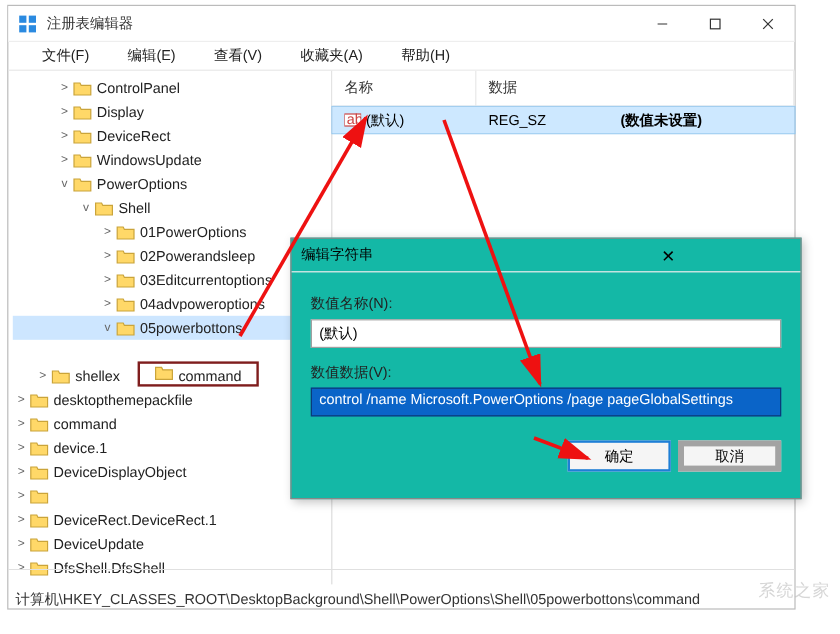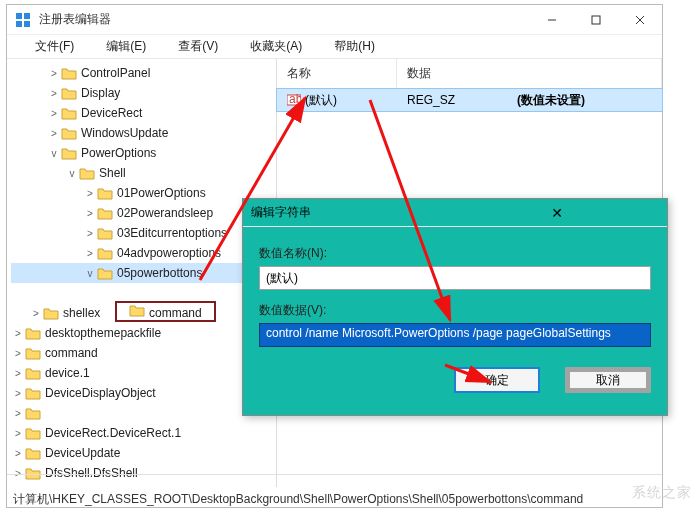--- a/index.html
+++ b/index.html
@@ -50,21 +50,21 @@
 .statusbar { position: absolute; left: 0; right: 0; bottom: 0; height: 20px; border-top: 1px solid #e0e0e0; padding: 16px 6px; color: #333; overflow: hidden; white-space: nowrap; }
 
 .dialog { position: absolute; left: 242px; top: 198px; width: 426px; height: 218px; background: #14b8a6; border: 1px solid #888; box-shadow: 2px 2px 8px rgba(0,0,0,0.25); }
 .dlg-title { height: 28px; display: flex; align-items: center; padding: 0 8px; border-bottom: 1px solid #eee; }
 .dlg-title span { flex: 1; }
 .dlg-close { width: 28px; text-align: center; font-size: 14px; }
 .dlg-body { padding: 12px 16px; }
 .fld-label { margin: 6px 0 4px; color: #222; }
 .fld-input { width: 100%; height: 24px; border: 1px solid #a0a0a0; padding: 2px 6px; background: #fff; }
 .fld-input.sel { background: #0a64c8; color: #fff; border: 1px solid #0a3b78; }
-.dlg-buttons { display: flex; justify-content: flex-end; gap: 25px; padding: 8px 16px 14px; }
+.dlg-buttons { display: flex; justify-content: flex-end; gap: 6px; padding: 8px 16px 14px; }
 .btn { width: 86px; height: 26px; border: 5px solid #a3a3a3; background: #f5f5f5; display: flex; align-items: center; justify-content: center; }
 .btn.primary { border: 2px solid #1e7fd6; }
 
 .arrows { position: absolute; left: 0; top: 0; pointer-events: none; }
 
 .watermark { position: absolute; right: 8px; bottom: 26px; color: rgba(180,180,180,0.55); font-size: 14px; letter-spacing: 1px; }
 </style>
 </head>
 <body>
 

